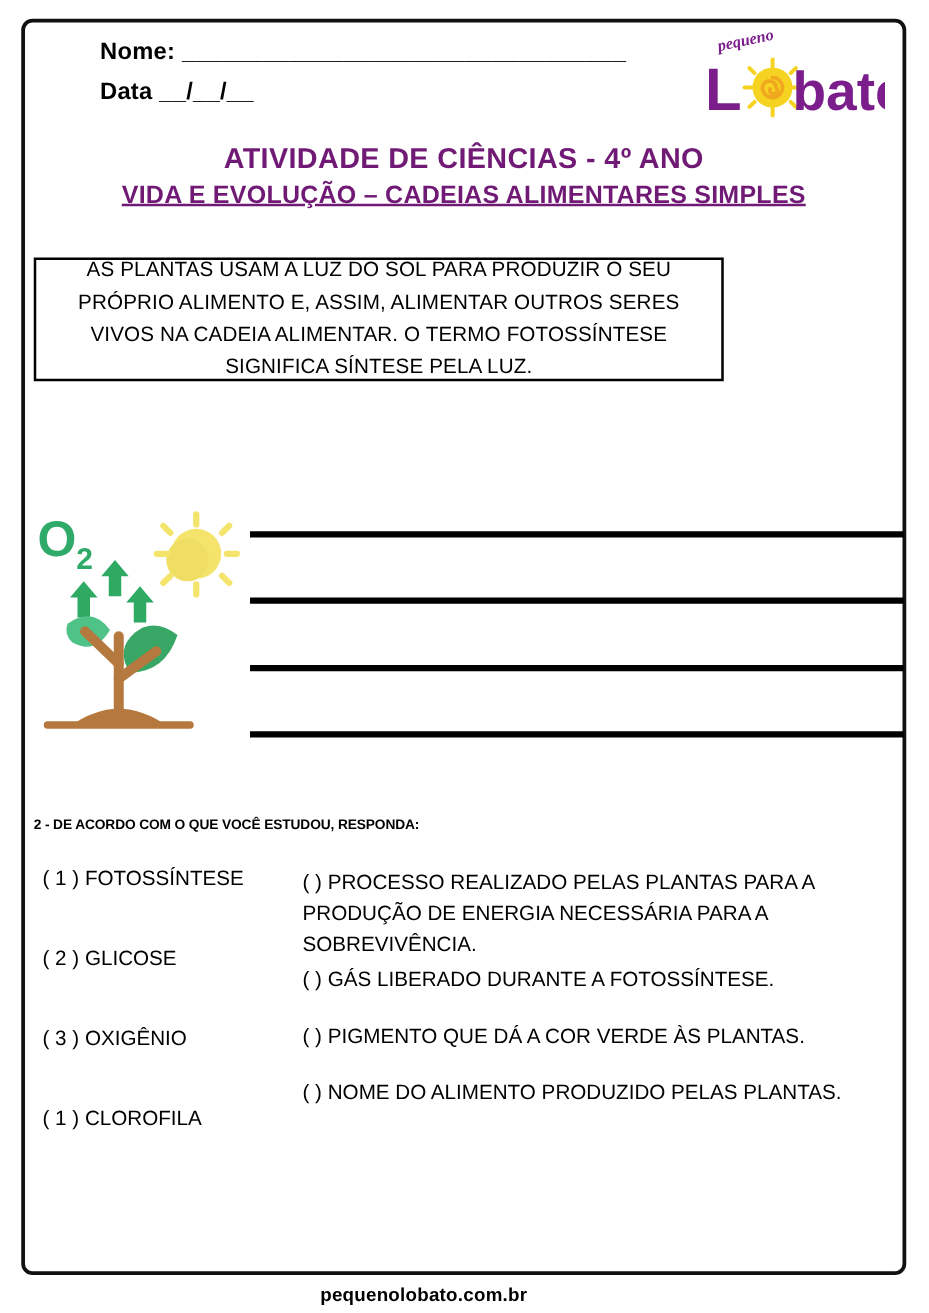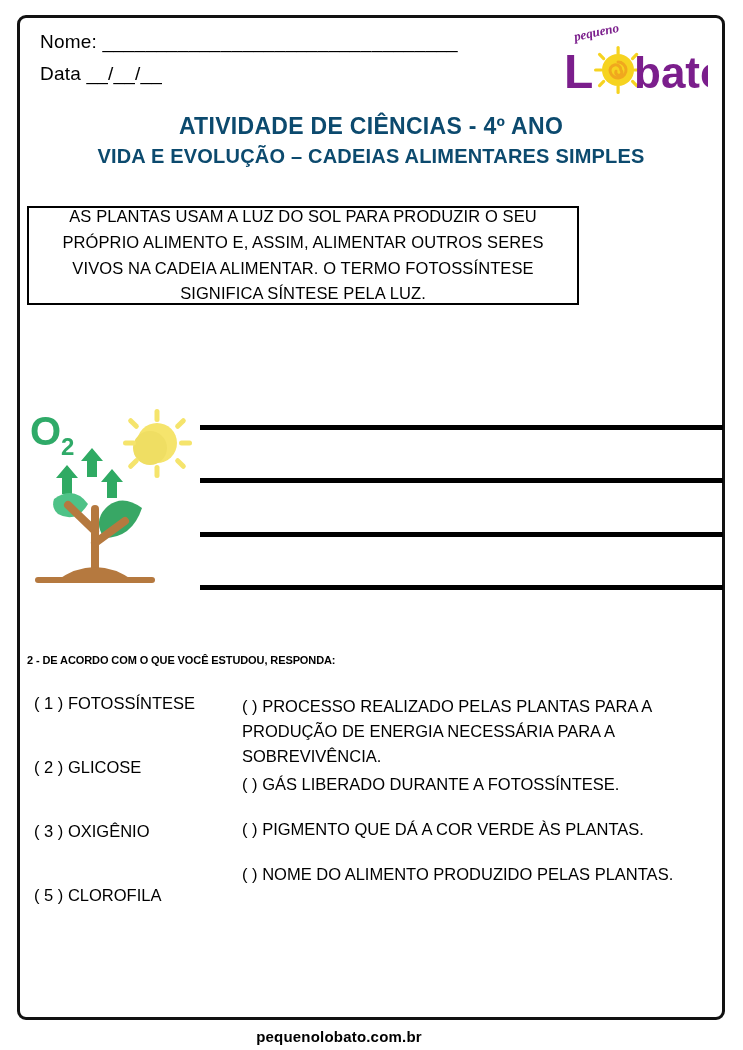--- a/index.html
+++ b/index.html
@@ -24,24 +24,25 @@
     height: 1005px;
     border: 3px solid #111111;
     border-radius: 9px;
     box-sizing: border-box;
     background: #ffffff;
   }
 
   
   .hdr-field {
     position: absolute;
-    font-weight: normal;
+    font-weight: bold;
     font-size: 19px;
     letter-spacing: .2px;
     white-space: nowrap;
+    margin-left: 40px;
   }
   #nome-row { left: 20px; top: 13px; }
   #data-row { left: 20px; top: 45px; }
   .hdr-label { display: inline; }
   .hdr-blank { display: inline; }
 
   
   #logo {
     position: absolute;
     right: 14px;
@@ -50,24 +51,24 @@
     height: 78px;
   }
 
   
   #title-main, #title-sub {
     position: absolute;
     left: 0;
     width: 100%;
     text-align: center;
     font-weight: bold;
-    color: #0c4a6e;
+    color: #701a75;
   }
   #title-main { top: 95px; font-size: 23px; letter-spacing: .3px; }
-  #title-sub  { top: 127px; font-size: 20px; letter-spacing: .2px; }
+  #title-sub  { top: 127px; font-size: 20px; letter-spacing: .2px; text-decoration: underline; }
 
   
   #info-box {
     position: absolute;
     left: 7px;
     top: 188px;
     width: 552px;
     height: 99px;
     border: 2px solid #000;
     box-sizing: border-box;
@@ -263,21 +264,21 @@
   <div id="ansline-3" class="ans-line"></div>
   <div id="ansline-4" class="ans-line"></div>
 
   <div id="q2-text">2 - DE ACORDO COM O QUE VOCÊ ESTUDOU, RESPONDA:</div>
 
   <div id="match-area">
     <div class="term-col">
       <div id="term-0" class="term">( 1 ) FOTOSSÍNTESE</div>
       <div id="term-1" class="term">( 2 ) GLICOSE</div>
       <div id="term-2" class="term">( 3 ) OXIGÊNIO</div>
-      <div id="term-3" class="term">( 5 ) CLOROFILA</div>
+      <div id="term-3" class="term">( 1 ) CLOROFILA</div>
     </div>
     <div class="def-col">
       <div id="def-0" class="def">(   ) PROCESSO REALIZADO PELAS PLANTAS PARA A PRODUÇÃO DE ENERGIA NECESSÁRIA PARA A SOBREVIVÊNCIA.</div>
       <div id="def-1" class="def">(   ) GÁS LIBERADO DURANTE A FOTOSSÍNTESE.</div>
       <div id="def-2" class="def">(   ) PIGMENTO QUE DÁ A COR VERDE ÀS PLANTAS.</div>
       <div id="def-3" class="def">(   ) NOME DO ALIMENTO PRODUZIDO PELAS PLANTAS.</div>
     </div>
   </div>
 
 </div>

